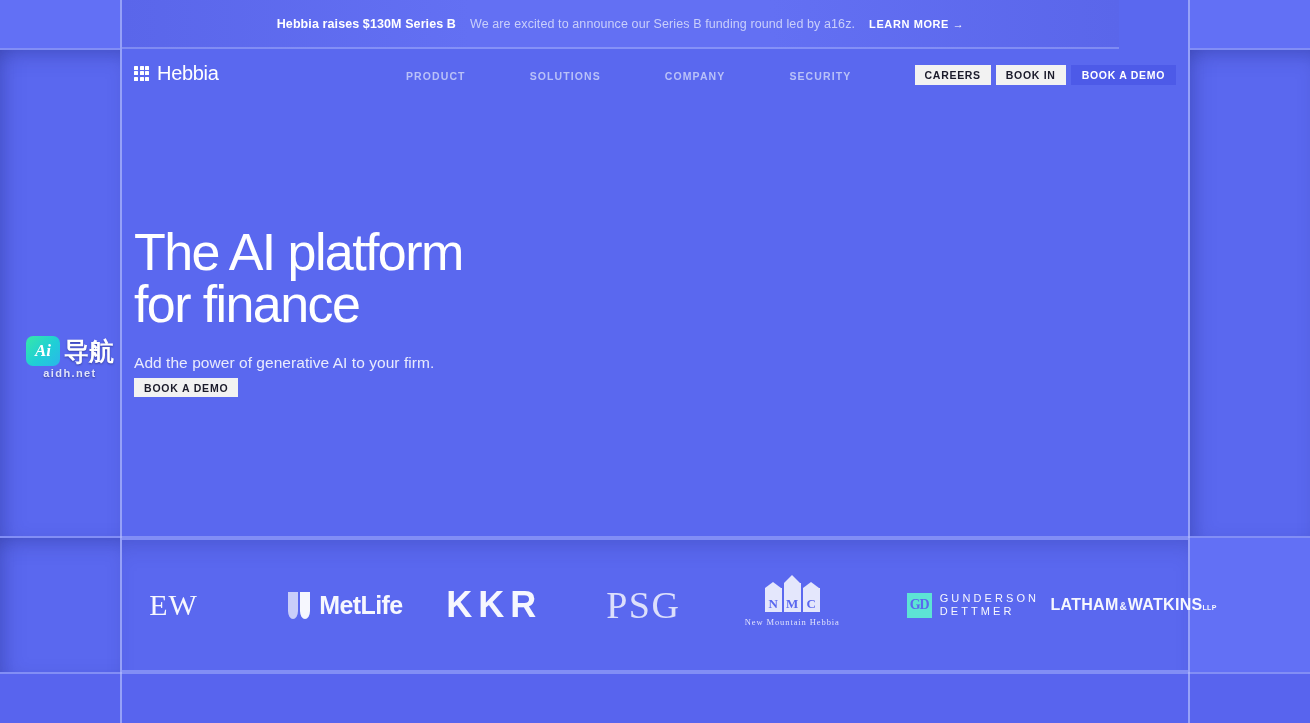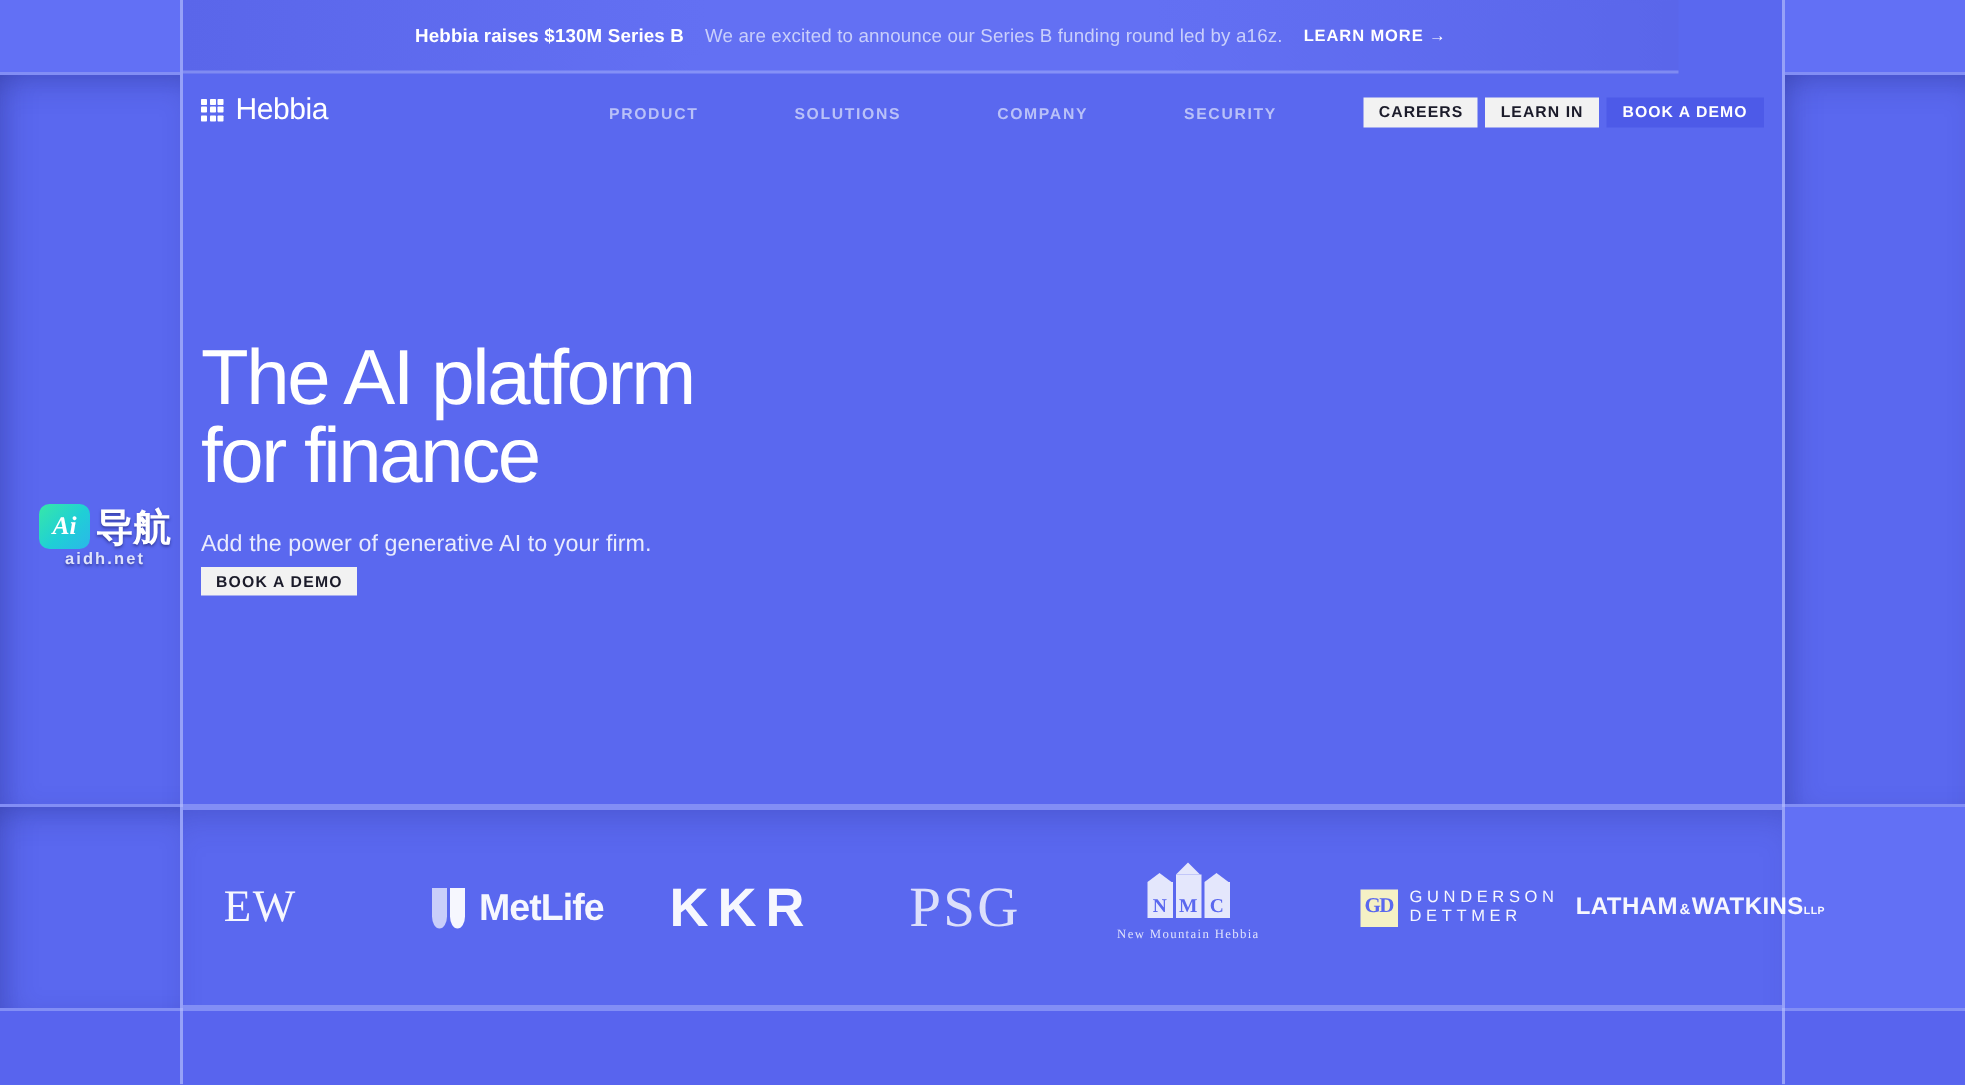--- a/index.html
+++ b/index.html
@@ -202,21 +202,21 @@
   .lg-nmc .pk.mid::before {
     top:-8px; border-left-width:8.5px; border-right-width:8.5px; border-bottom-width:8px;
   }
   .lg-nmc .nmc-sub {
     font-family:"Liberation Serif", serif;
     font-size:8.5px; letter-spacing:0.9px; color:#e6e8fd;
     margin-top:3px;
   }
   .lg-gd { display:flex; align-items:center; gap:8px; }
   .lg-gd .gd-mark {
-    width:25px; height:25px; background:#fef9c3;
+    width:25px; height:25px; background:#5eead4;
     display:flex; align-items:center; justify-content:center;
     color:#5a68ef; font-size:14px; font-weight:700;
     font-family:"Liberation Serif", serif; letter-spacing:-1px;margin-left:40px;
   }
   .lg-gd .gd-txt { line-height:1.15; }
   .lg-gd .gd-l1 { font-size:11px; font-weight:500; letter-spacing:3.1px; color:#ffffff; }
   .lg-gd .gd-l2 { font-size:11px; font-weight:500; letter-spacing:3.1px; color:#ffffff; }
   .lg-lw { display:flex; align-items:baseline; white-space:nowrap; margin-right:-40px;}
   .lg-lw .lw-main { font-size:16px; font-weight:700; letter-spacing:0.3px; }
   .lg-lw .lw-amp { font-size:10px; font-weight:700; padding:0 1px; }
@@ -301,21 +301,21 @@
       <div class="nav-links">
         <span class="nav-link">PRODUCT</span>
         <span class="nav-link">SOLUTIONS</span>
         <span class="nav-link">COMPANY</span>
         <span class="nav-link">SECURITY</span>
         <span class="nav-link">PRICING</span>
       </div>
 
       <div class="nav-actions">
         <button class="btn btn-white">CAREERS</button>
-        <button class="btn btn-white">LEARN IN</button>
+        <button class="btn btn-white">BOOK IN</button>
         <button class="btn btn-accent">BOOK A DEMO</button>
       </div>
 
     </div>
 
     <div class="hero">
       <h1 class="hero-h1">
         <span>The AI platform</span><br>
         <span>for finance</span>
       </h1>

